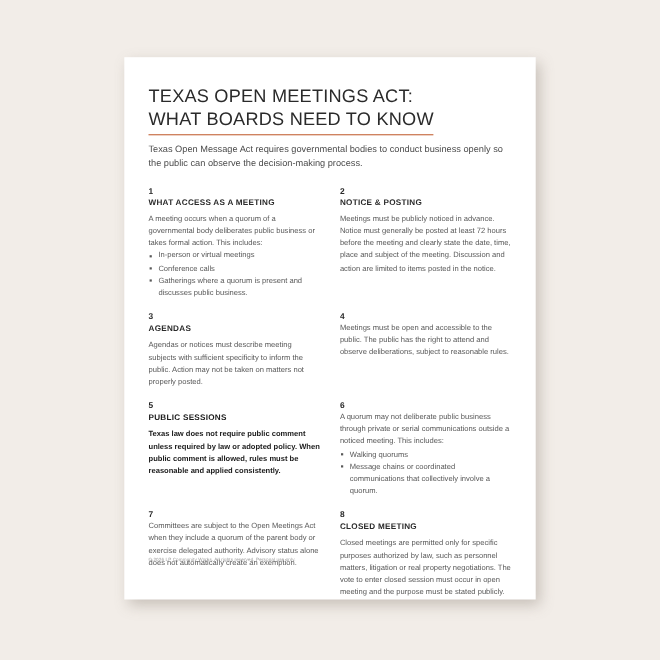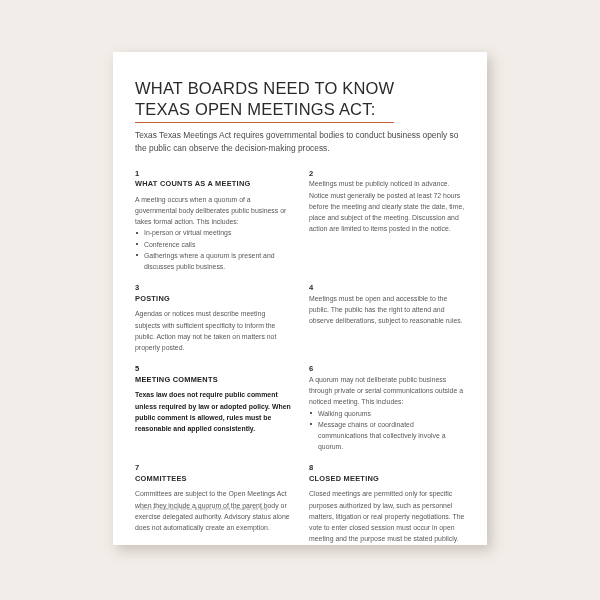--- a/index.html
+++ b/index.html
@@ -119,66 +119,66 @@
     margin: 0;
   }
 </style>
 </head>
 <body>
 
 <div id="canvas">
   <div id="page">
 
     <h1 class="doc-title">
+      <span class="title-line">TEXAS OPEN MEETINGS ACT:</span>
       <span class="title-line">WHAT BOARDS NEED TO KNOW</span>
-      <span class="title-line">TEXAS OPEN MEETINGS ACT:</span>
     </h1>
 
-    <p class="doc-subtitle">Texas Texas Meetings Act requires governmental bodies to conduct business openly so the public can observe the decision-making process.</p>
+    <p class="doc-subtitle">Texas Open Message Act requires governmental bodies to conduct business openly so the public can observe the decision-making process.</p>
 
     <div class="columns" id="sections-grid">
         <div class="section">
           <p class="sec-num">1</p>
-          <p class="sec-head">WHAT COUNTS AS A MEETING</p>
+          <p class="sec-head">WHAT ACCESS AS A MEETING</p>
           <p class="sec-body">A meeting occurs when a quorum of a governmental body deliberates public business or takes formal action. This includes:</p>
           <ul class="sec-list">
             <li>In-person or virtual meetings</li>
             <li>Conference calls</li>
             <li>Gatherings where a quorum is present and discusses public business.</li>
           </ul>
         </div>
         <div class="section">
           <p class="sec-num">2</p>
+          <p class="sec-head">NOTICE &amp; POSTING</p>
           <p class="sec-body">Meetings must be publicly noticed in advance. Notice must generally be posted at least 72 hours before the meeting and clearly state the date, time, place and subject of the meeting. Discussion and action are limited to items posted in the notice.</p>
         </div>
         <div class="section">
           <p class="sec-num">3</p>
-          <p class="sec-head">POSTING</p>
+          <p class="sec-head">AGENDAS</p>
           <p class="sec-body">Agendas or notices must describe meeting subjects with sufficient specificity to inform the public. Action may not be taken on matters not properly posted.</p>
         </div>
         <div class="section">
           <p class="sec-num">4</p>
           <p class="sec-body">Meetings must be open and accessible to the public. The public has the right to attend and observe deliberations, subject to reasonable rules.</p>
         </div>
         <div class="section emphasis">
           <p class="sec-num">5</p>
-          <p class="sec-head">MEETING COMMENTS</p>
+          <p class="sec-head">PUBLIC SESSIONS</p>
           <p class="sec-body">Texas law does not require public comment unless required by law or adopted policy. When public comment is allowed, rules must be reasonable and applied consistently.</p>
         </div>
         <div class="section">
           <p class="sec-num">6</p>
           <p class="sec-body">A quorum may not deliberate public business through private or serial communications outside a noticed meeting. This includes:</p>
           <ul class="sec-list">
             <li>Walking quorums</li>
             <li>Message chains or coordinated communications that collectively involve a quorum.</li>
           </ul>
         </div>
         <div class="section">
           <p class="sec-num">7</p>
-          <p class="sec-head">COMMITTEES</p>
           <p class="sec-body">Committees are subject to the Open Meetings Act when they include a quorum of the parent body or exercise delegated authority. Advisory status alone does not automatically create an exemption.</p>
         </div>
         <div class="section">
           <p class="sec-num">8</p>
           <p class="sec-head">CLOSED MEETING</p>
           <p class="sec-body">Closed meetings are permitted only for specific purposes authorized by law, such as personnel matters, litigation or real property negotiations. The vote to enter closed session must occur in open meeting and the purpose must be stated publicly.</p>
         </div>
       </div>
 
     <p class="footer-note">© 2026 LP Community Works. All rights reserved. Personal use only.</p>

